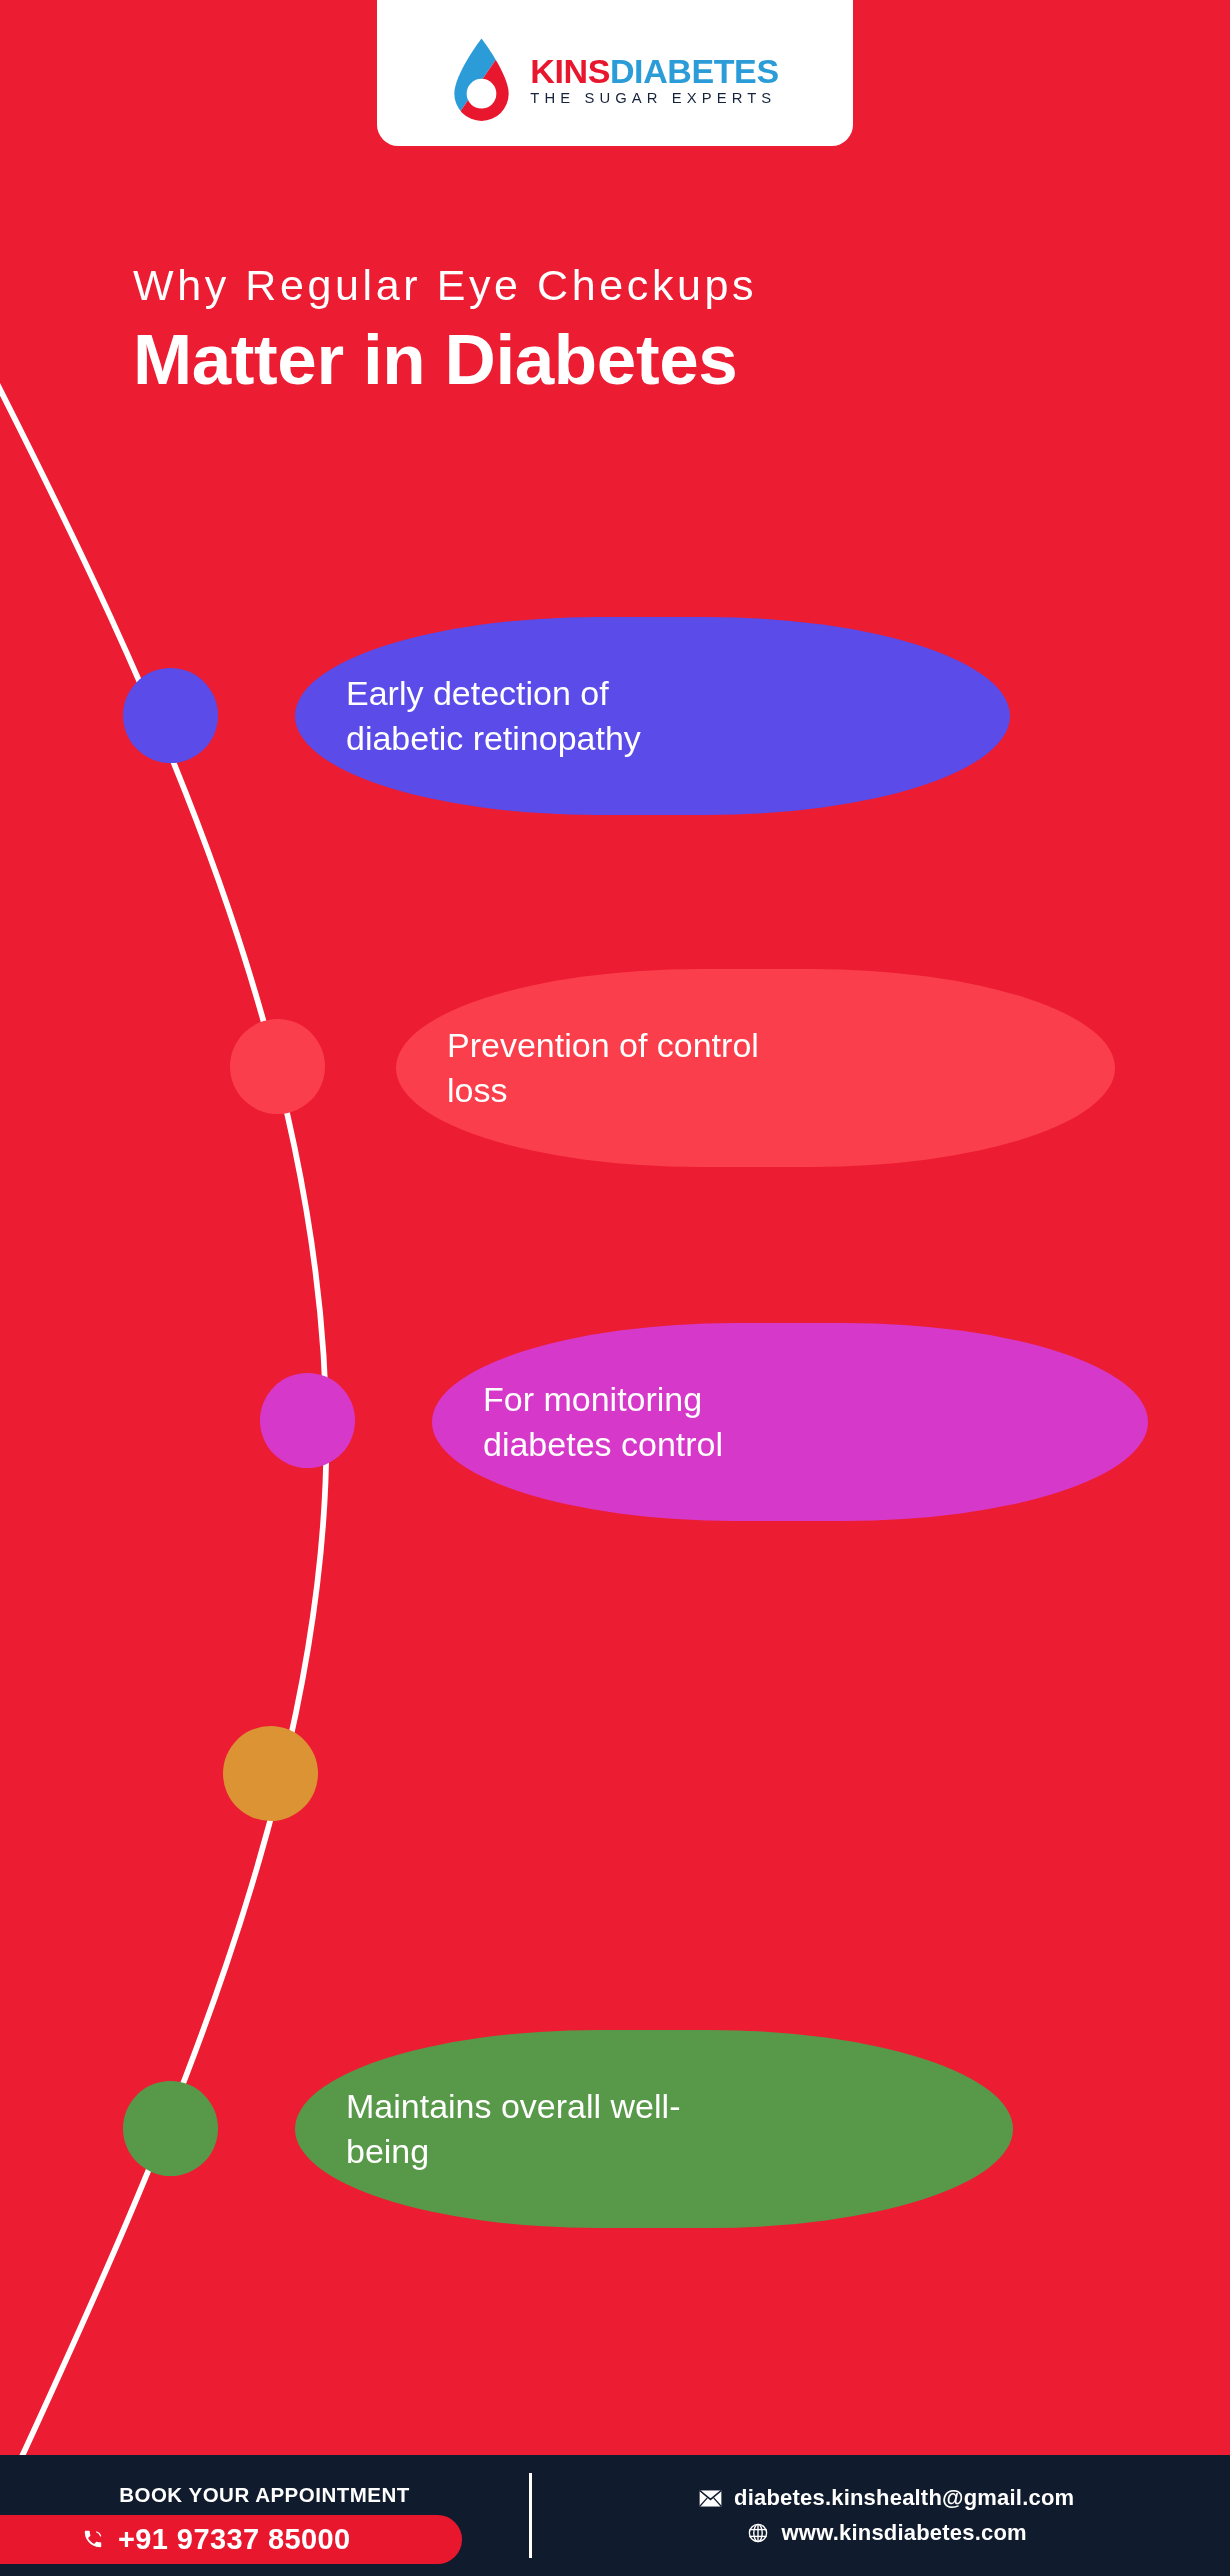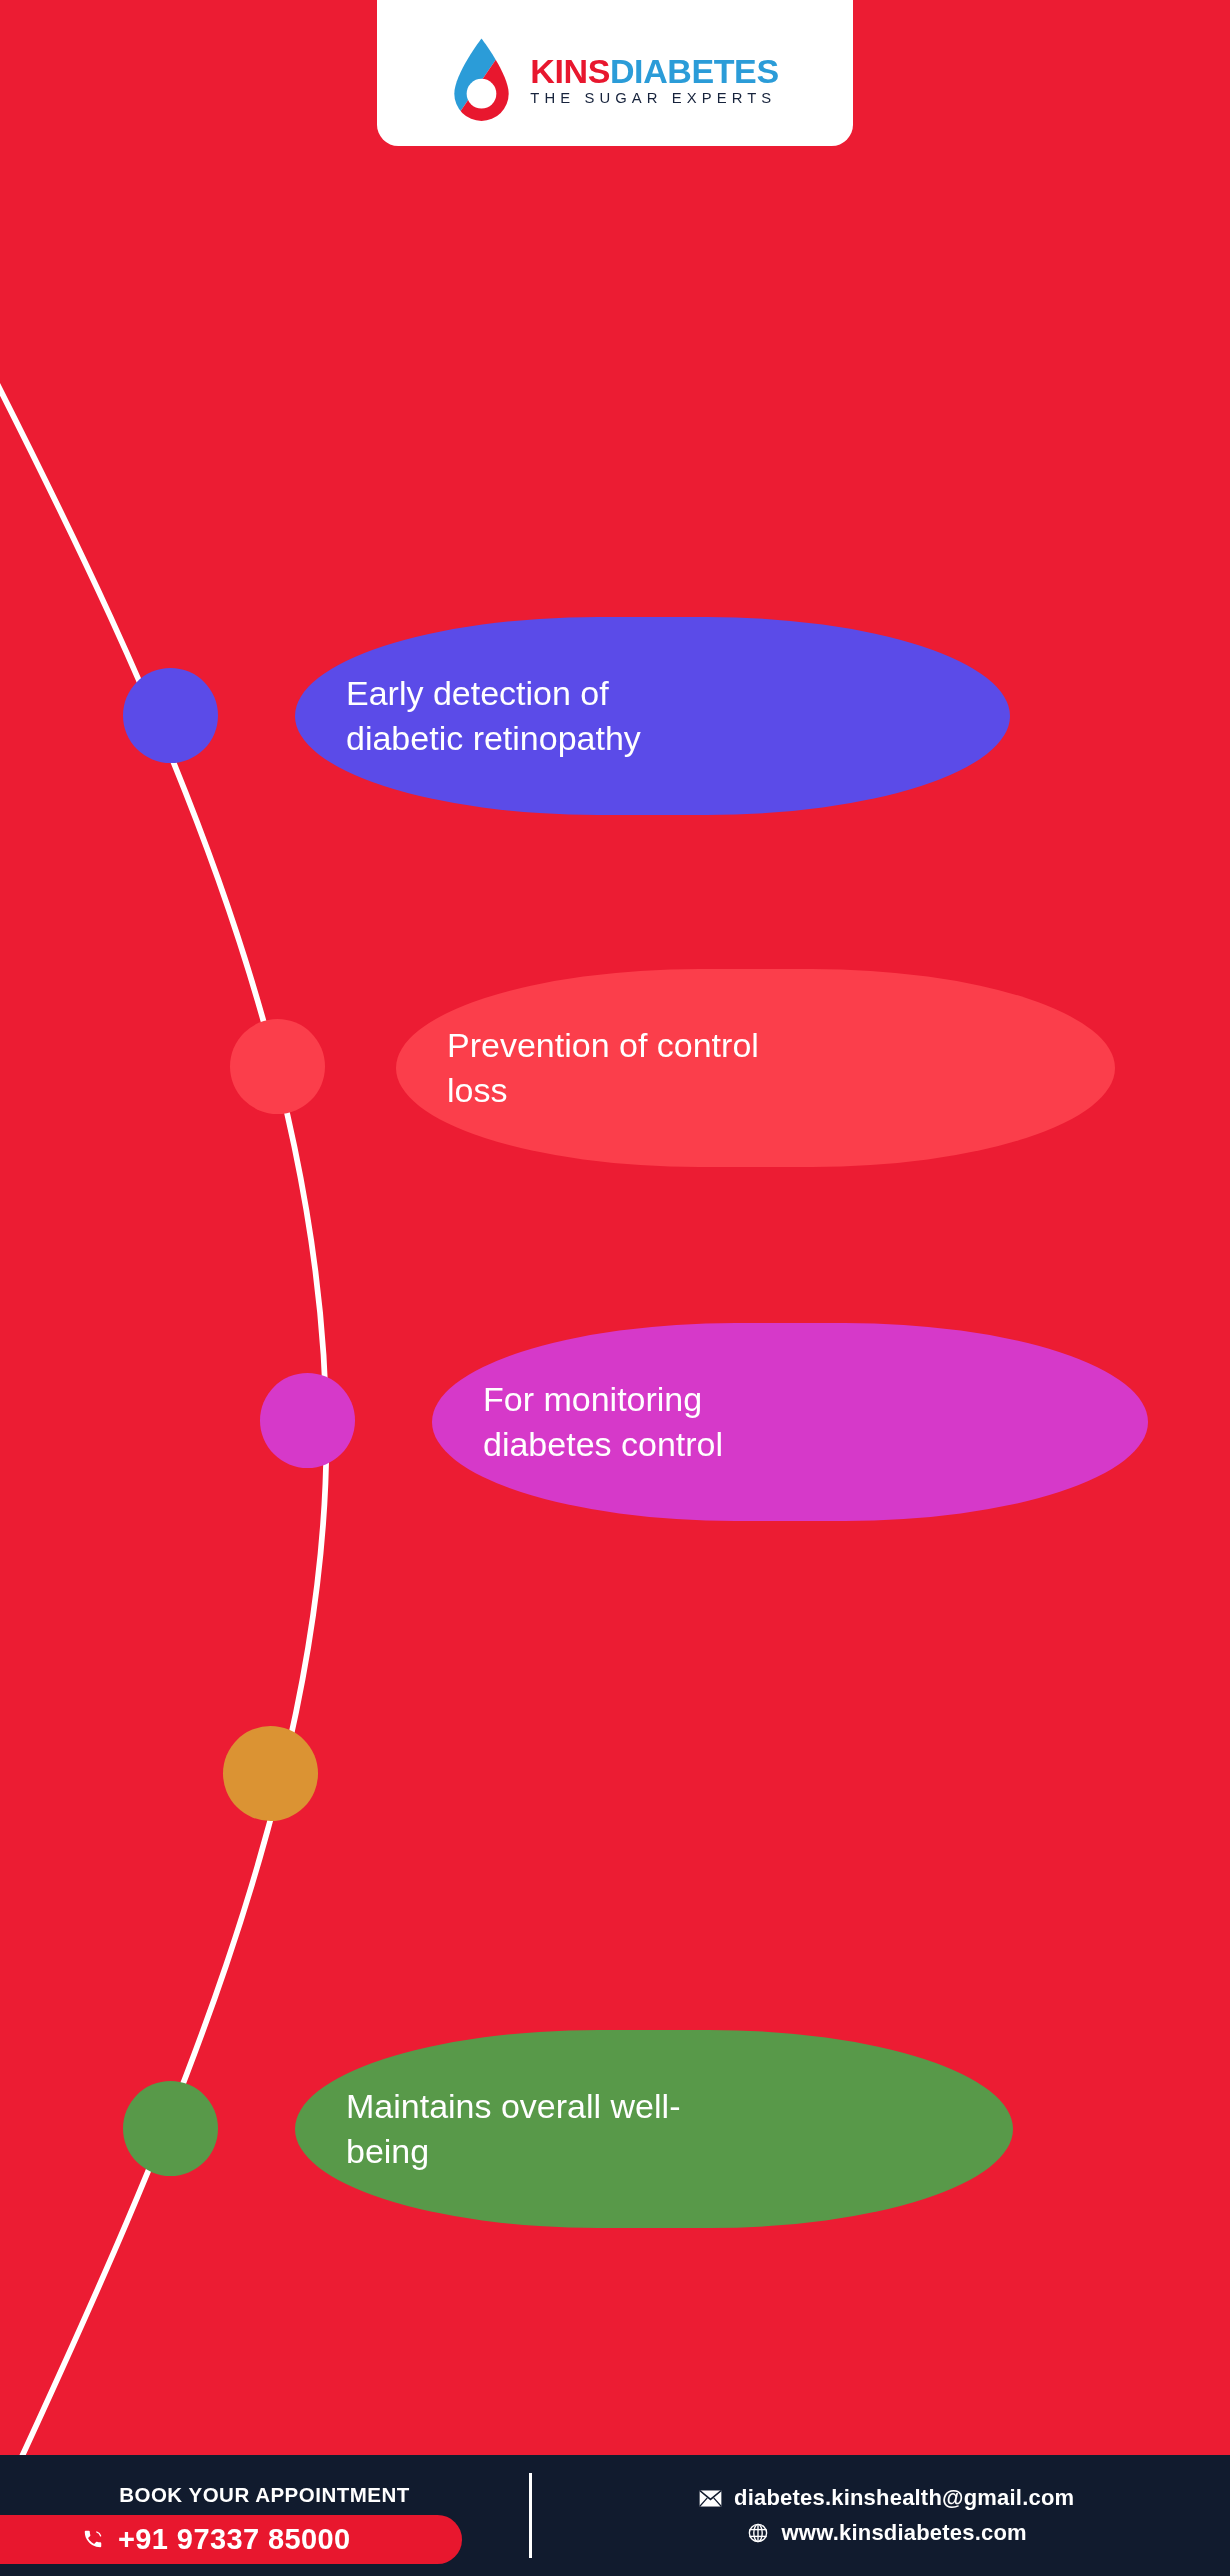--- a/index.html
+++ b/index.html
@@ -149,20 +149,24 @@
       </div>
       <div class="logo-text">
         <div class="logo-line1">
           <span class="logo-kins" style="color: rgb(232, 23, 46);">KINS</span><span class="logo-diab" style="color: rgb(43, 156, 216);">DIABETES</span>
         </div>
         <div class="logo-line2" style="color: rgb(23, 35, 60);">THE SUGAR EXPERTS</div>
       </div>
     </div>
   </div>
 
+  <div id="headline">
+    <div class="kicker">Why Regular Eye Checkups</div>
+    <div class="title">Matter in Diabetes</div>
+  </div>
 
   <div class="dot" style="left: 123px; top: 668px; width: 95px; height: 95px; background: rgb(91, 75, 232);"></div>
   <div class="dot" style="left: 230px; top: 1019px; width: 95px; height: 95px; background: rgb(251, 62, 75);"></div>
   <div class="dot" style="left: 260px; top: 1373px; width: 95px; height: 95px; background: rgb(214, 57, 201);"></div>
   <div class="dot" style="left: 223px; top: 1726px; width: 95px; height: 95px; background: rgb(219, 147, 51);"></div>
   <div class="dot" style="left: 123px; top: 2081px; width: 95px; height: 95px; background: rgb(88, 153, 73);"></div>
 
   <div class="pill" style="left: 295px; top: 617px; width: 715px; height: 198px; background: rgb(91, 75, 232);">
     <div>
       <span>Early detection of</span>

